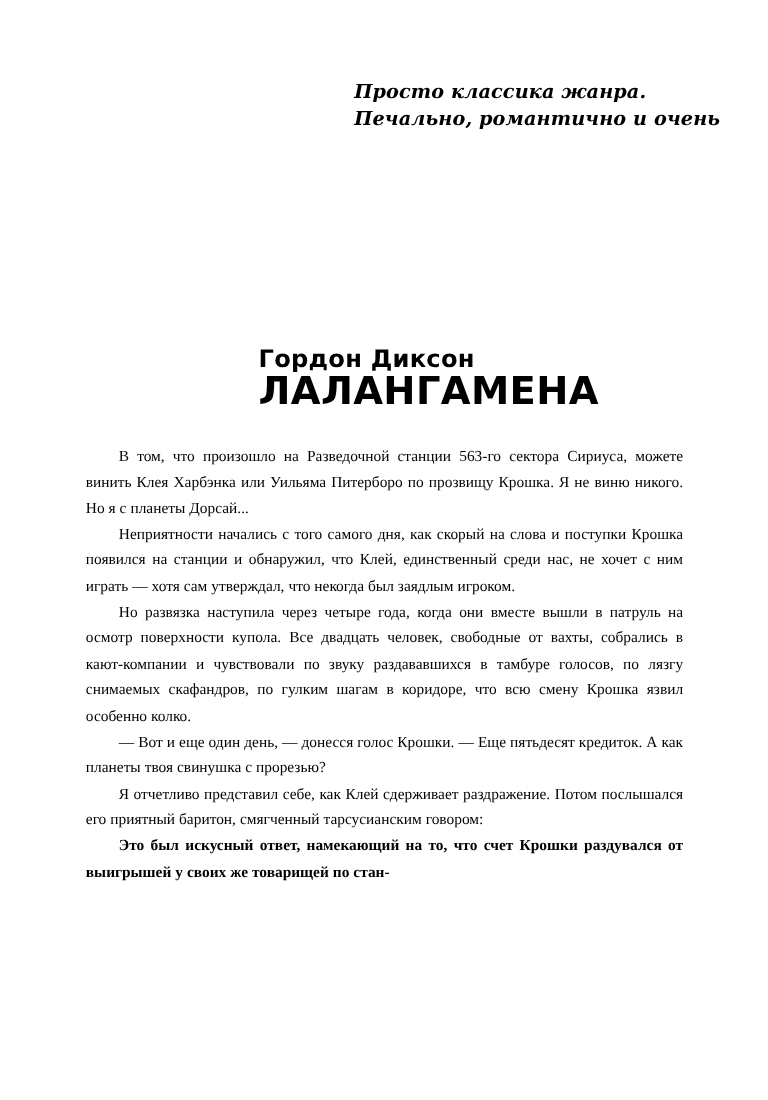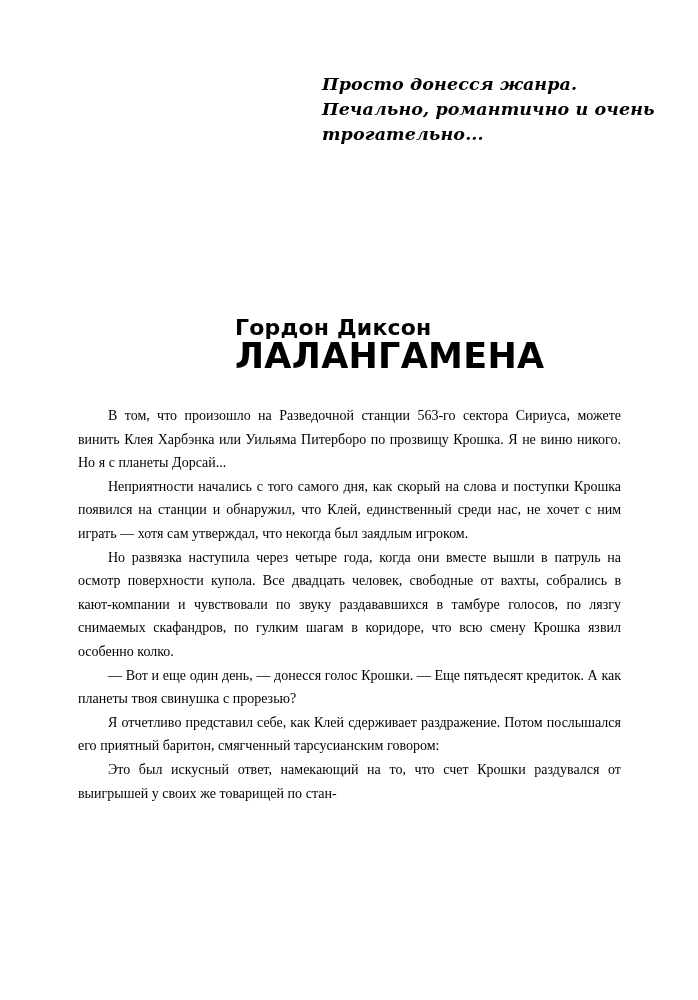--- a/index.html
+++ b/index.html
@@ -72,31 +72,30 @@
     text-align-last: left;
     word-spacing: 0.1px;
   }
   .body-text p {
     margin: 0;
     text-indent: 30px;
     hyphens: manual;
   }
 
   
-  .body-text p:last-child { margin-bottom: 16px; }
+  .body-text p:last-child { margin-bottom: 16px; font-weight: bold; }
 </style>
 </head>
 <body>
 
 <div class="page" style="background: rgb(255, 255, 255); color: rgb(0, 0, 0);">
 
   <div class="epigraph">
-    <span class="eline">Просто донесся жанра.</span>
+    <span class="eline">Просто классика жанра.</span>
     <span class="eline">Печально, романтично и очень</span>
-    <span class="eline">трогательно...</span>
   </div>
 
   <div class="title-block">
     <div class="author">Гордон Диксон</div>
     <div class="story-title">ЛАЛАНГАМЕНА</div>
   </div>
 
   <div class="body-text">
     <p>В том, что произошло на Разведочной станции 563-го сектора Сириуса, можете винить Клея Харбэнка или Уилья­ма Питерборо по прозвищу Крошка. Я не виню никого. Но я с планеты Дорсай...</p>
     <p>Неприятности начались с того самого дня, как скорый на слова и поступки Крошка появился на станции и обнаружил, что Клей, единственный среди нас, не хочет с ним играть — хотя сам утверждал, что некогда был заядлым игроком.</p>

